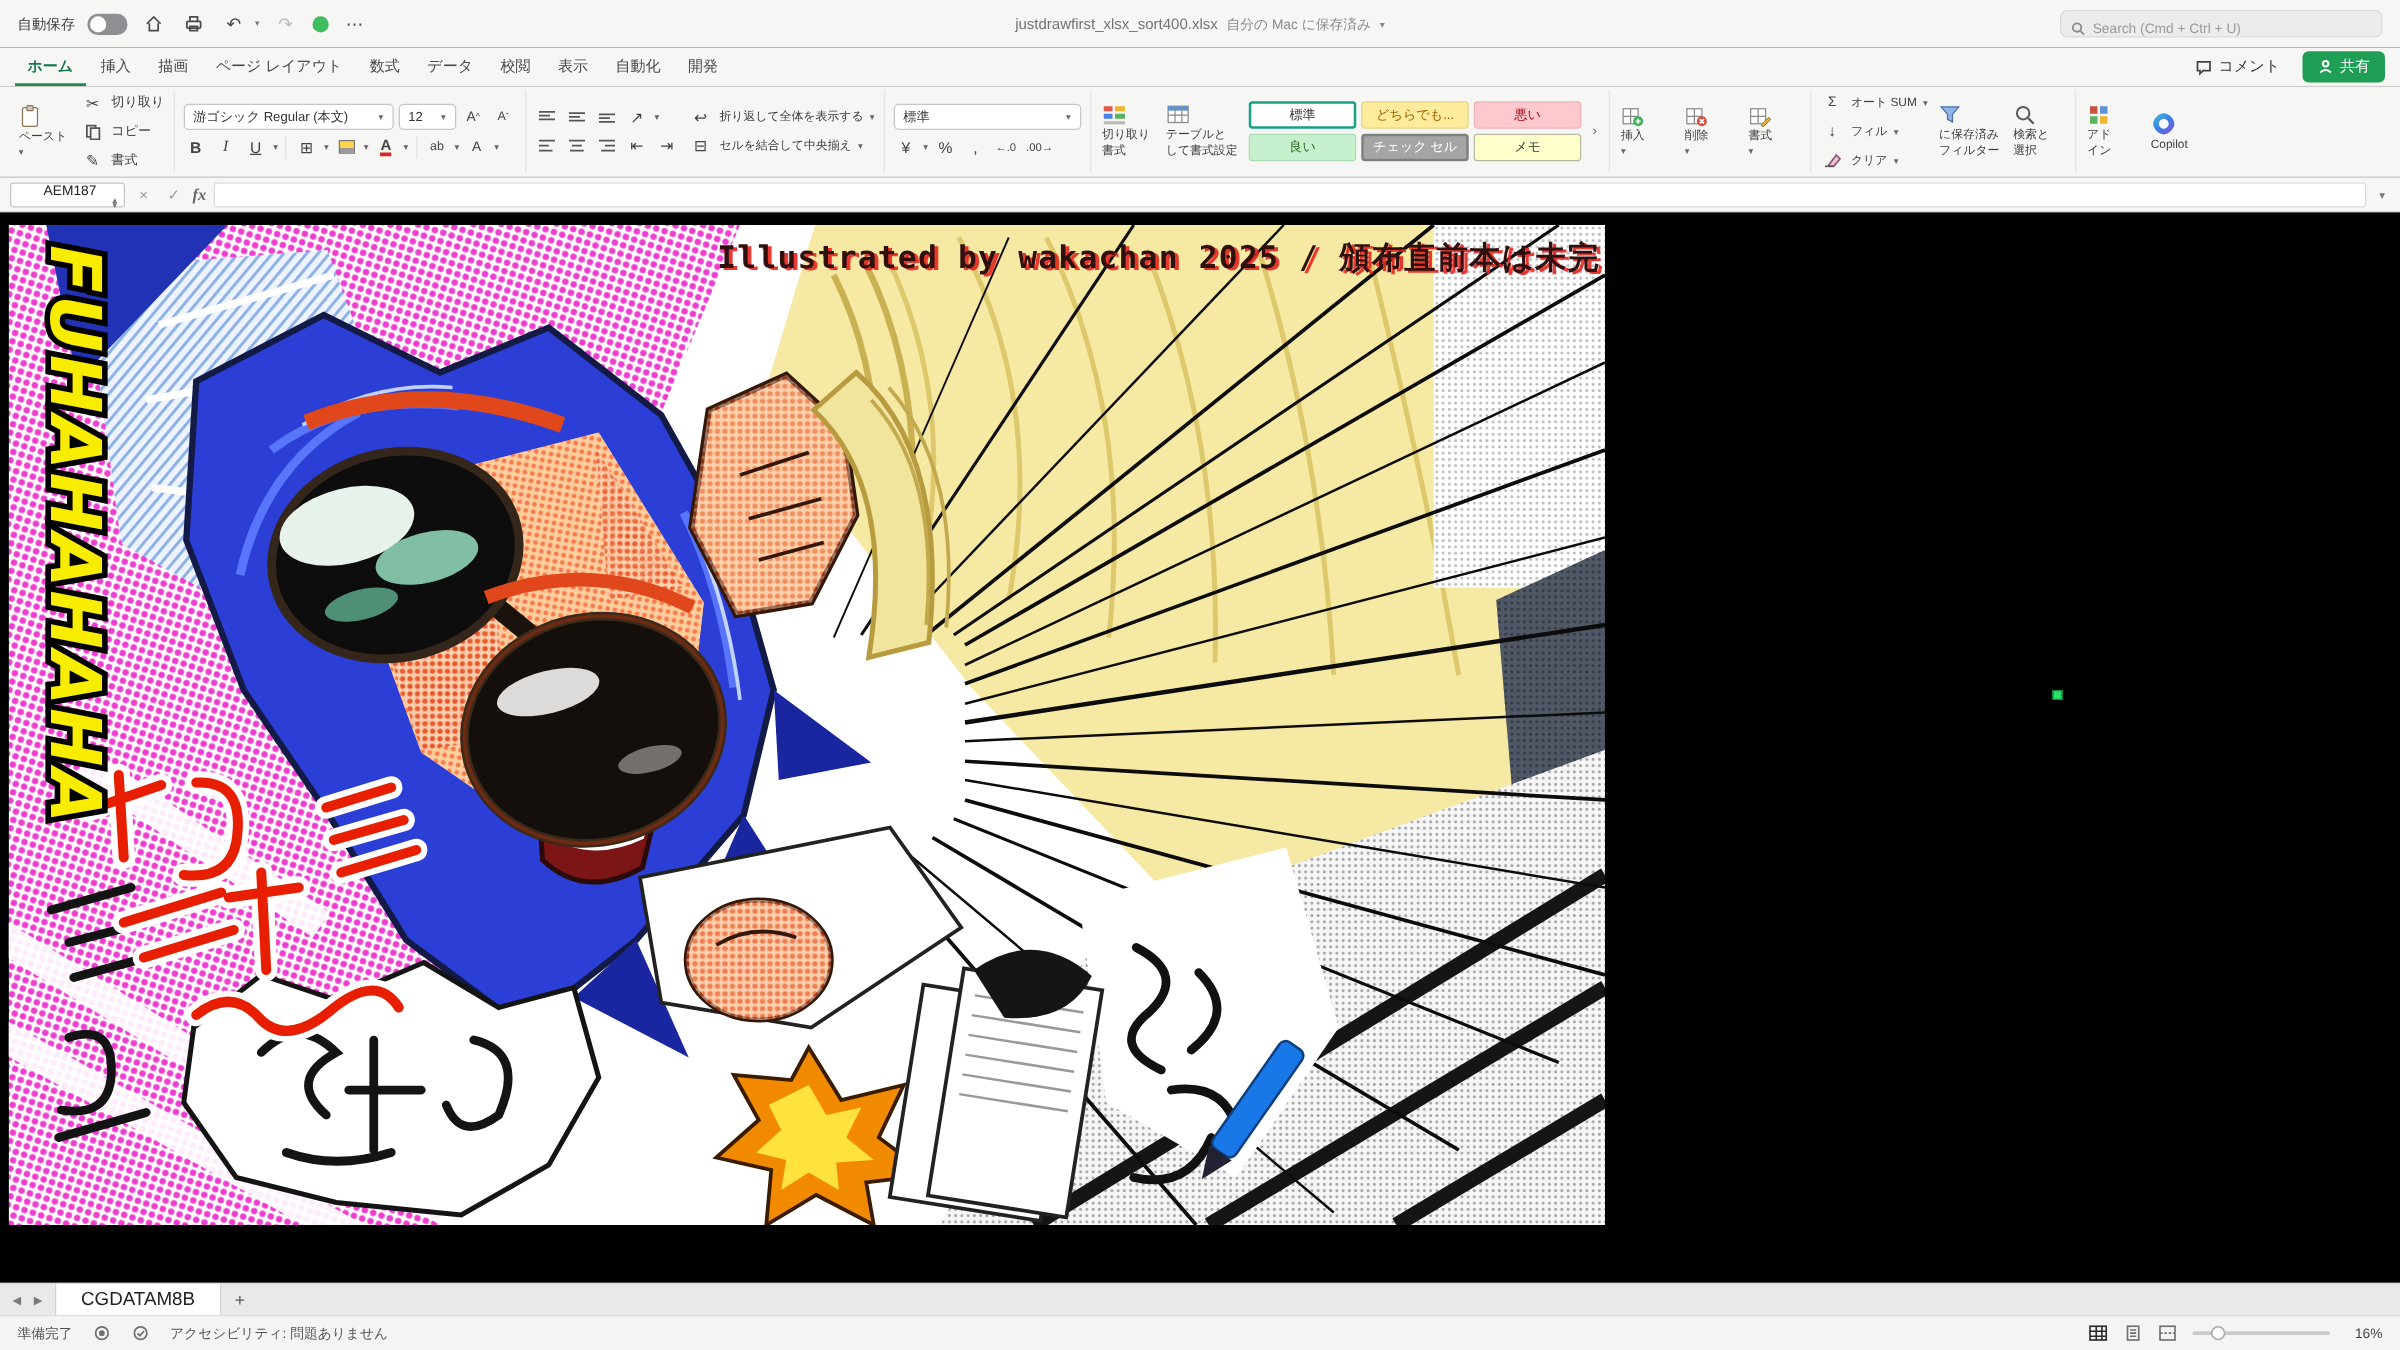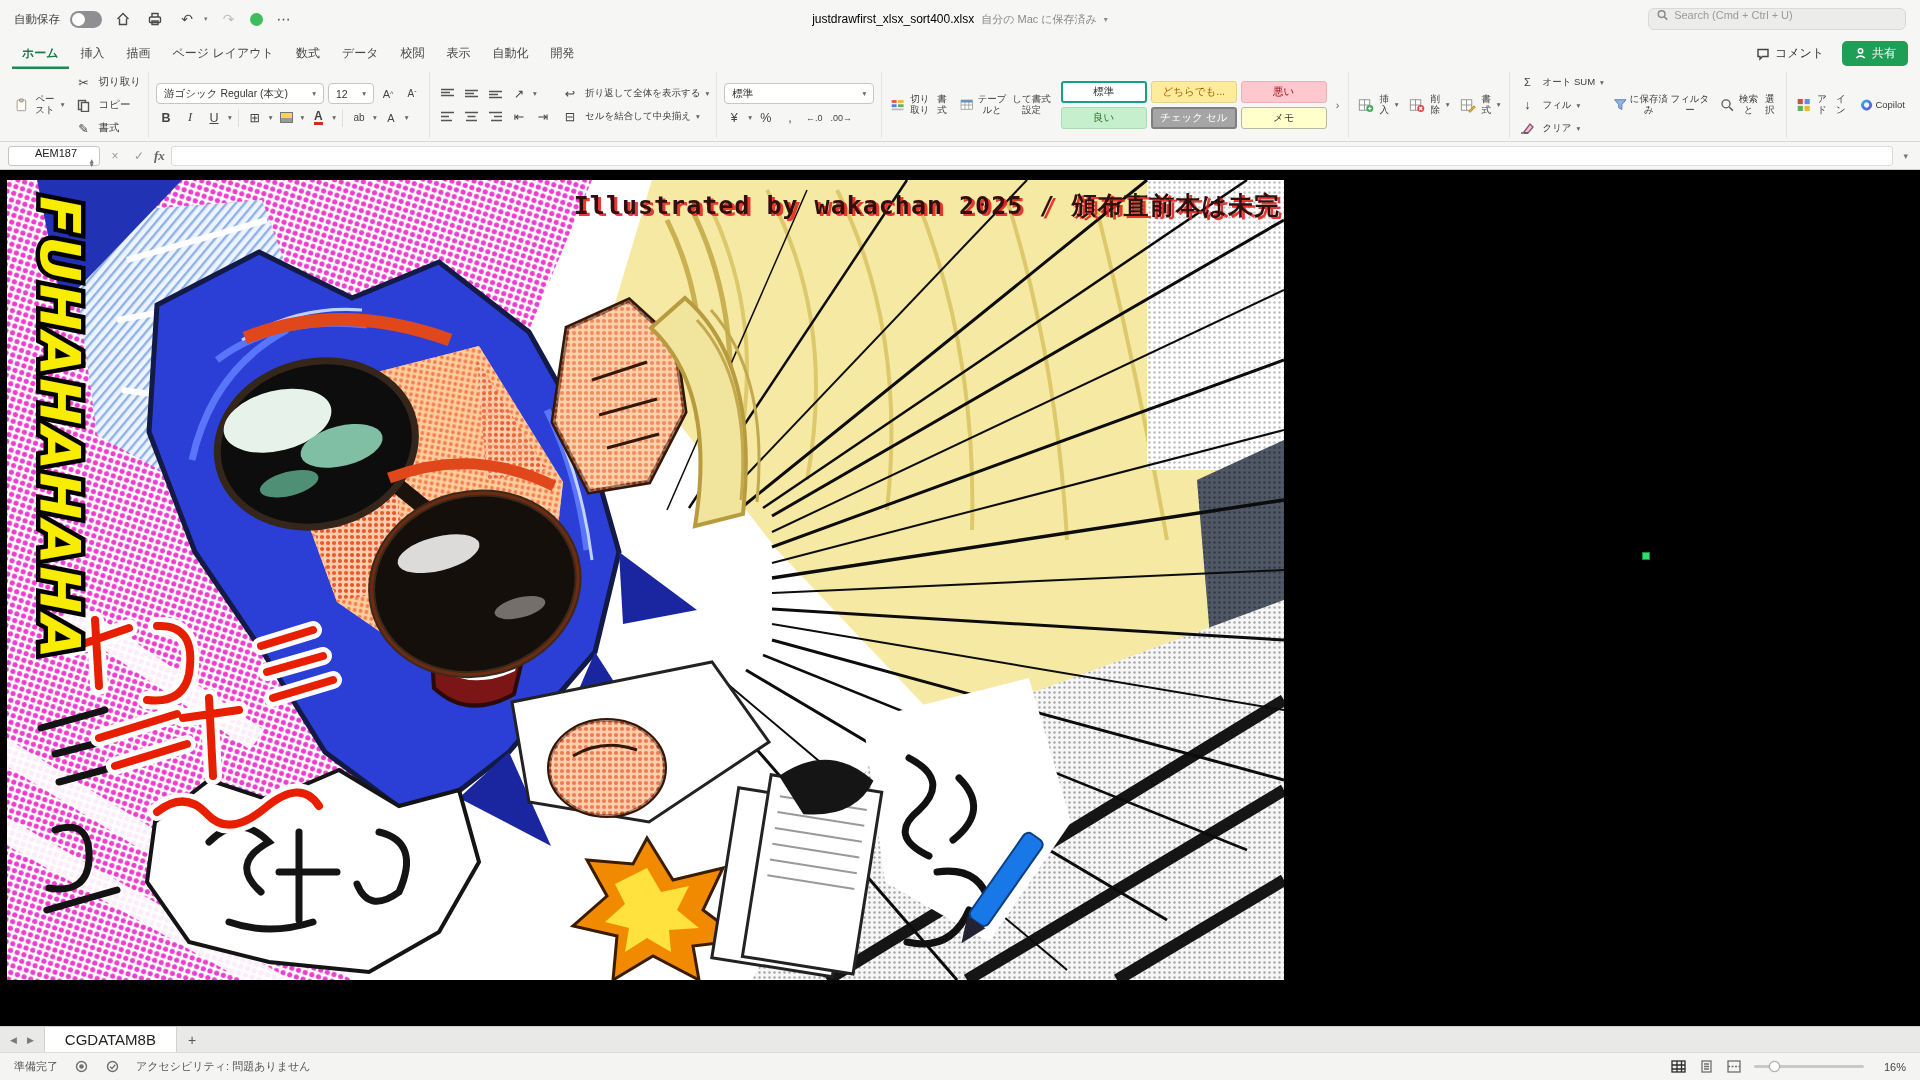--- a/index.html
+++ b/index.html
@@ -14,26 +14,26 @@
   .autosave-label { font-size:11.5px; color:#3c3c3c; }
   .toggle { width:32px; height:17px; border-radius:9px; background:#8e8e93; position:relative; }
   .toggle .knob { position:absolute; left:2px; top:2px; width:13px; height:13px; border-radius:50%; background:#fff; }
   .tb-icon { width:22px; height:22px; display:flex; align-items:center; justify-content:center;
     color:#4a4a4a; font-size:14px; }
   .tb-icon svg { stroke:#4a4a4a; fill:none; stroke-width:1.4; }
   .tb-icon.disabled { color:#bdbdbc; }
   .tiny-chev { font-size:7px; color:#777; margin-left:-4px; }
   .green-dot { width:13px; height:13px; border-radius:50%; background:#3dbd5d; }
   .tb-center { position:absolute; left:50%; transform:translateX(-50%); display:flex; align-items:center; gap:7px; white-space:nowrap; }
-  .tb-filename { font-size:12px; color:#000000; }
+  .tb-filename { font-size:12px; color:#737373; }
   .tb-saved { font-size:11px; color:#8a8a89; }
   .tb-saved-chev { font-size:8px; color:#8a8a89; }
   .tb-right { margin-left:auto; }
   .searchbox { width:258px; height:22px; background:#ececeb; border:1px solid #d9d9d8; border-radius:6px;
-    display:flex; align-items:flex-start; gap:6px; padding:0 8px; }
+    display:flex; align-items:flex-end; gap:6px; padding:0 8px; }
   .searchbox svg { stroke:#8a8a89; fill:none; stroke-width:1.6; }
   .searchbox input { border:none; outline:none; background:transparent; font-size:11px; color:#555; width:100%;
     font-family:"Liberation Sans", sans-serif; }
   .searchbox input::placeholder { color:#9a9a99; }
 
   
   .tabrow { height:31px; background:#f6f6f5; display:flex; align-items:center; padding:0 12px; gap:2px; flex:0 0 auto; }
   .rtab { padding:6px 10px 7px; font-size:12px; color:#474746; white-space:nowrap; }
   .rtab.active { color:#1a7a4a; font-weight:bold; box-shadow:inset 0 -2.5px 0 #1e8a50; }
   .tabrow-right { margin-left:auto; display:flex; align-items:center; gap:10px; }
@@ -41,21 +41,21 @@
   .comment-btn svg { stroke:#444; fill:none; stroke-width:1.4; }
   .share-btn { display:flex; align-items:center; gap:5px; font-size:12px; color:#fff; background:#1f9e55;
     padding:4px 12px; border-radius:5px; }
   .share-btn svg { stroke:#fff; fill:none; stroke-width:1.6; }
 
   
   .ribbon { height:73px; background:#f6f6f5; border-bottom:1px solid #d9d9d8; display:flex;
     align-items:center; padding:2px 6px; overflow:hidden; flex:0 0 auto; }
   .rgroup { display:flex; align-items:center; gap:7px; padding:0 7px; height:66px; }
   .rgroup + .rgroup { border-left:1px solid #e4e4e3; }
-  .bigbtn { display:flex; flex-direction:row; align-items:center; justify-content:center; gap:2px;
+  .bigbtn { display:flex; flex-direction:column; align-items:flex-start; justify-content:center; gap:2px;
     font-size:9.5px; color:#3d3d3d; line-height:1.15; text-align:center; min-width:44px; padding:1px 2px; }
   .chev { font-size:7.5px; color:#666; }
   .stack { display:flex; flex-direction:column; justify-content:center; gap:4px; }
   .hrow { display:flex; align-items:center; gap:4px; }
   .sbtn { display:flex; align-items:center; gap:5px; font-size:10.5px; color:#3d3d3d; white-space:nowrap; }
   .tool { min-width:20px; height:19px; display:flex; align-items:center; justify-content:center;
     border-radius:3px; color:#444; font-size:12.5px; padding:0 2px; }
   .tool svg { stroke:#555; fill:none; stroke-width:1.4; }
   .vdiv { width:1px; height:18px; background:#e0e0df; margin:0 2px; }
   .select { display:flex; align-items:center; justify-content:space-between; gap:6px; background:#fff;

